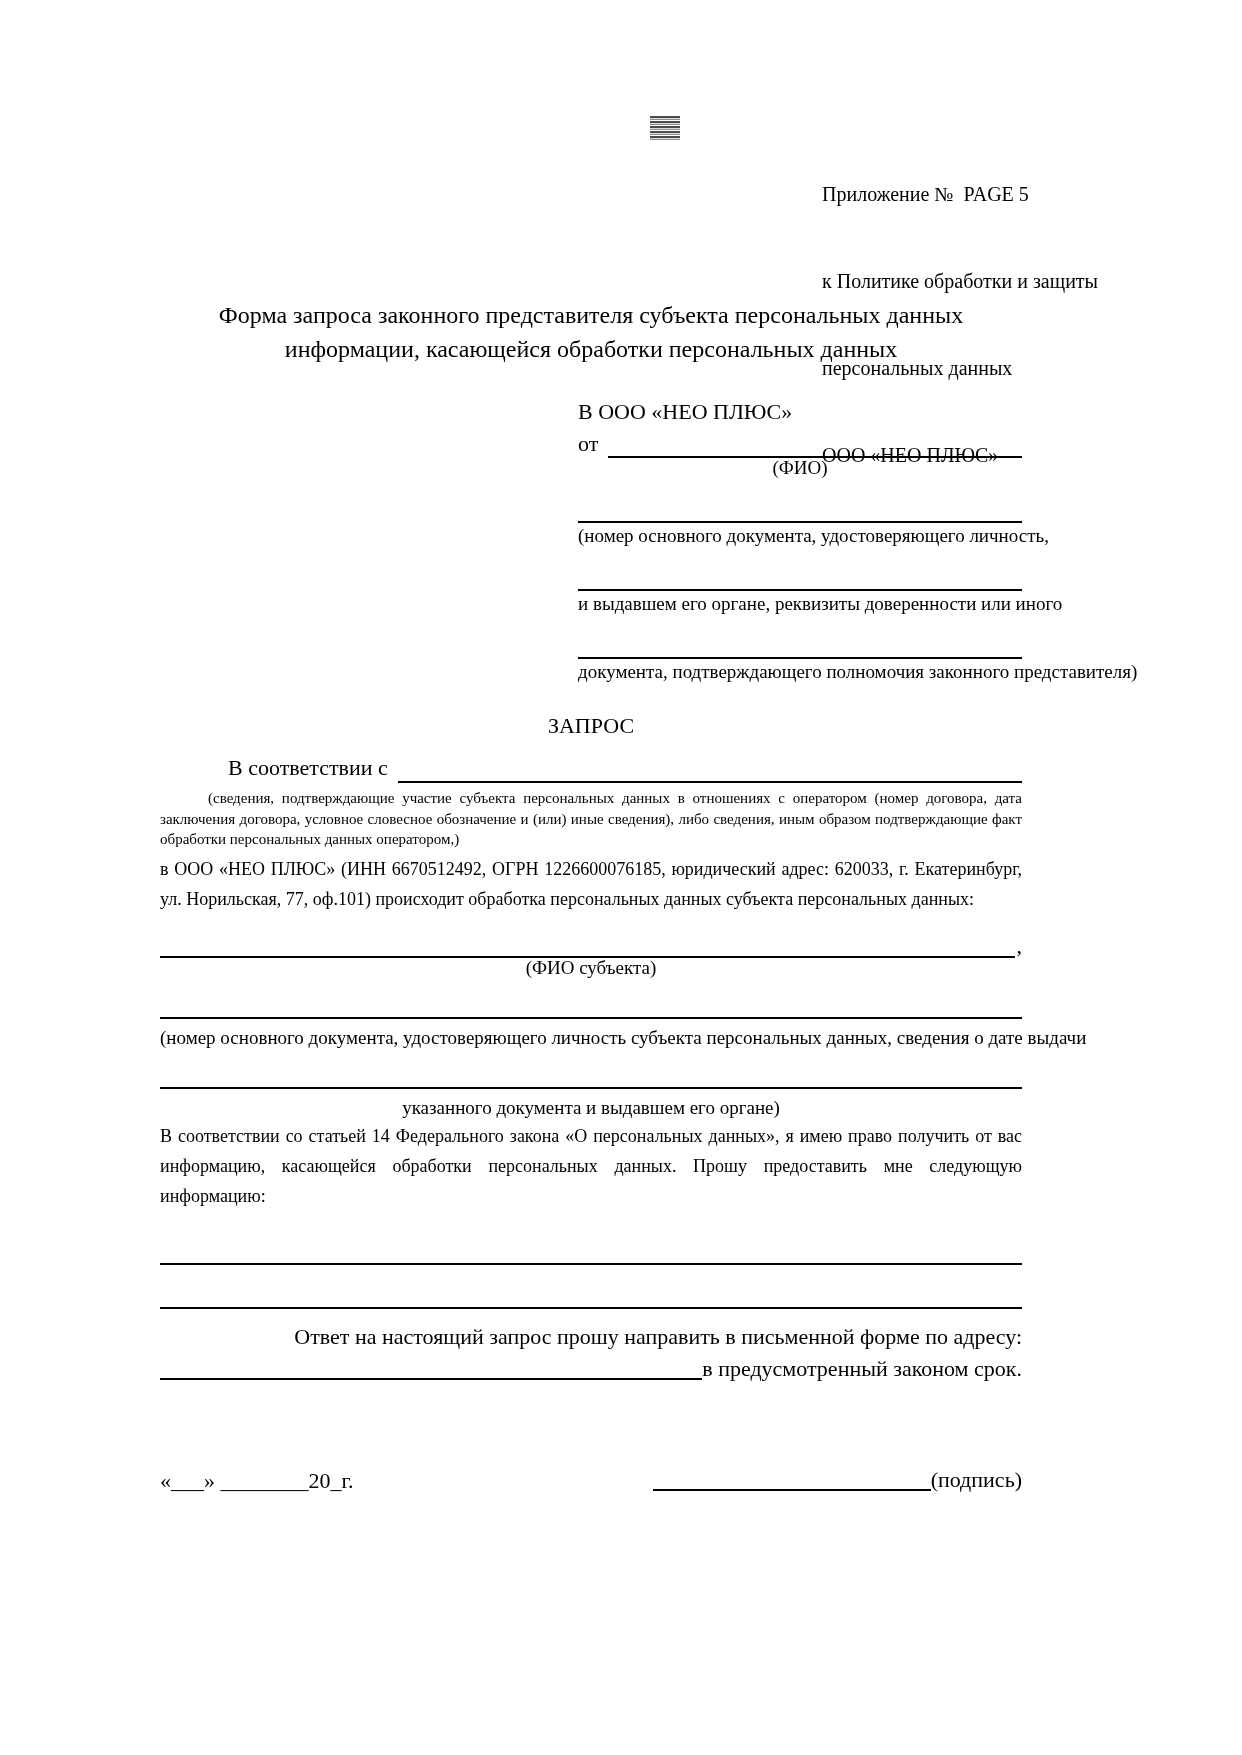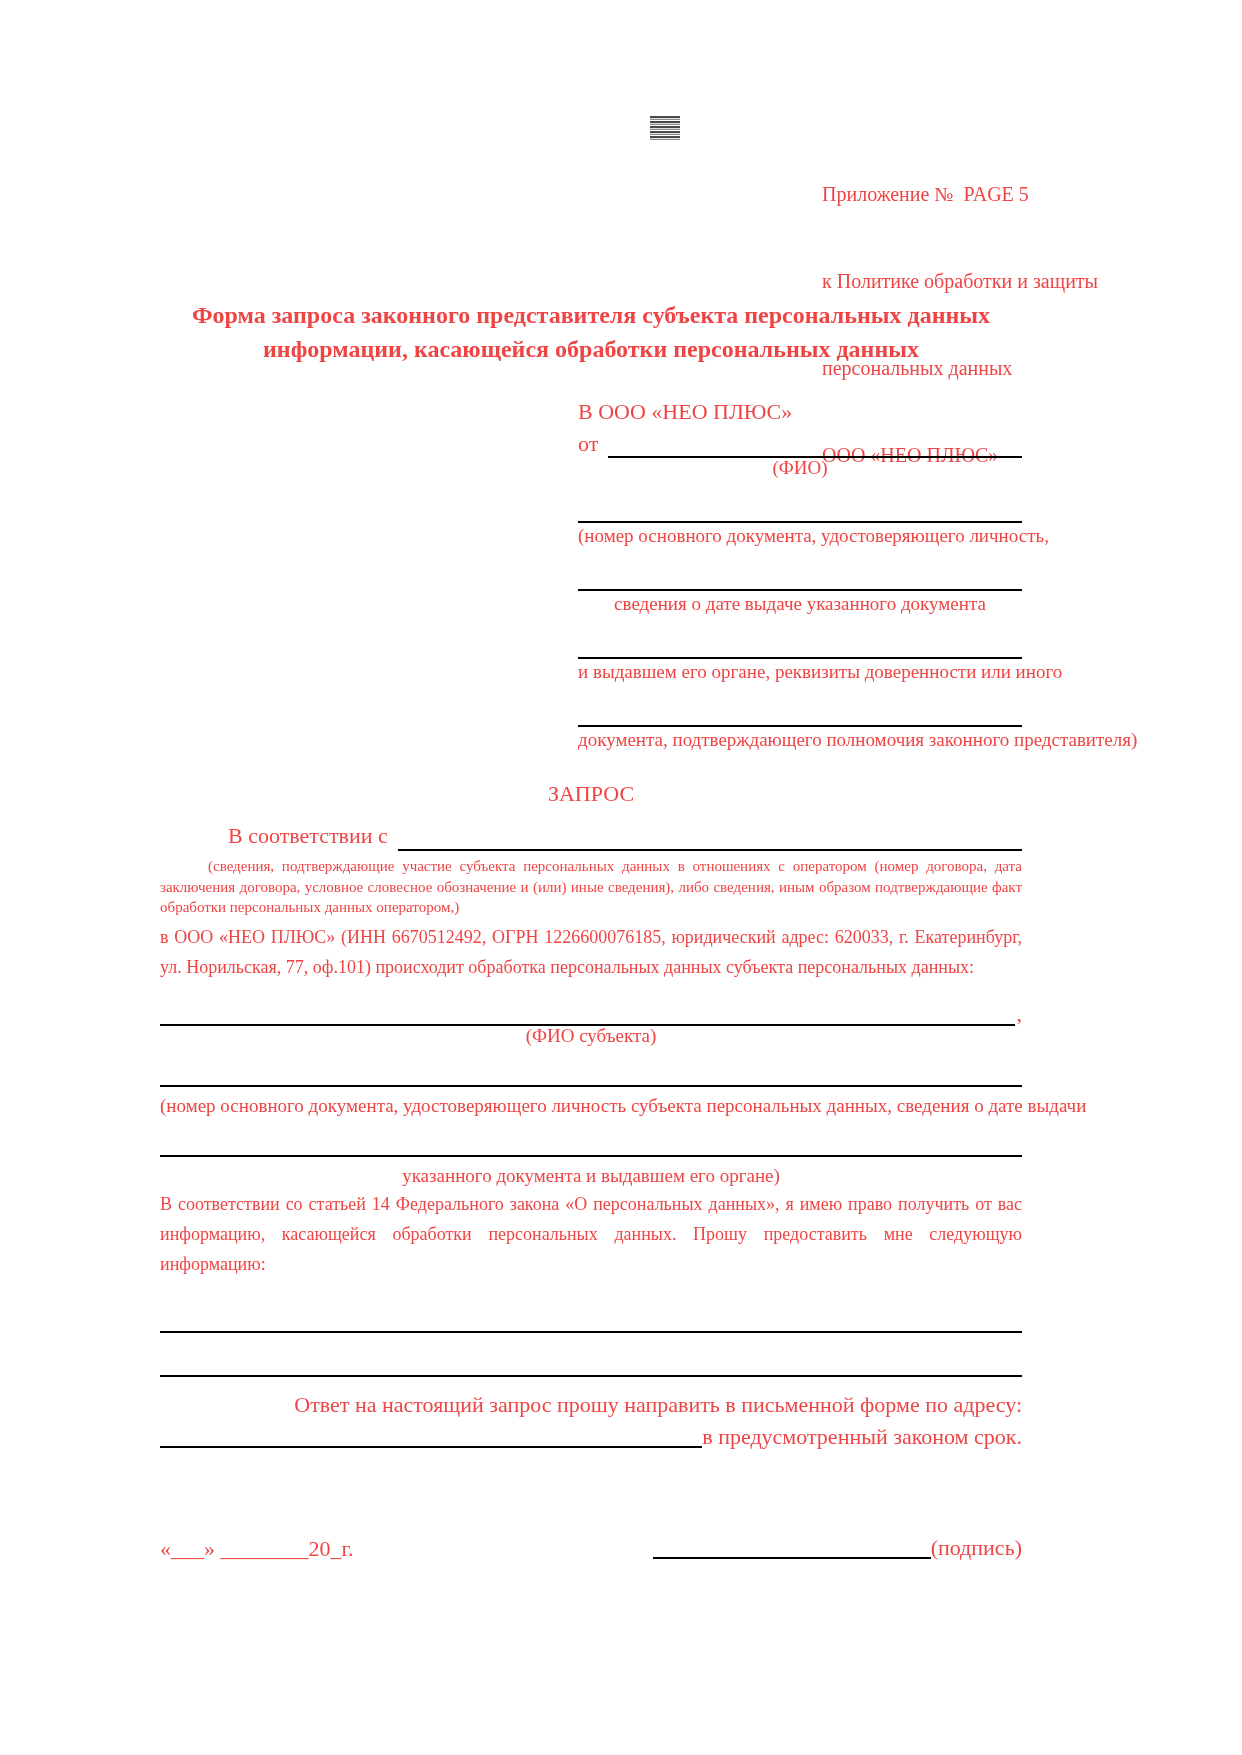--- a/index.html
+++ b/index.html
@@ -1,24 +1,24 @@
 <!DOCTYPE html>
 <html><head>
 <meta charset="utf-8">
 <style>
   html,body{margin:0;padding:0;background:#fff;}
   .page{position:relative;width:1242px;height:1755px;background:#ffffff;overflow:hidden;
-        font-family:"Liberation Serif","DejaVu Serif",serif;color:#ef4444;}
+        font-family:"Liberation Serif","DejaVu Serif",serif;color:#000000;}
   
   .obj-icon{position:absolute;left:650px;top:116px;width:30px;height:25px;
         background:repeating-linear-gradient(180deg,#4a4a4a 0px,#4a4a4a 2px,#dcdcdc 2px,#dcdcdc 3px,
                    #8c8c8c 3px,#8c8c8c 4px,#ffffff 4px,#ffffff 5px);}
   .header-block{position:absolute;left:822px;top:122px;font-size:20px;line-height:29px;white-space:pre;}
   .doc{position:absolute;left:160px;top:0;width:862px;}
-  .title{margin-top:298px;text-align:center;font-weight:bold;font-size:24px;line-height:34px;}
+  .title{margin-top:298px;text-align:center;font-weight:normal;font-size:24px;line-height:34px;}
   .recipient{margin-left:418px;width:444px;margin-top:32px;font-size:22px;line-height:28px;}
   .ul{border-bottom:2px solid #000;}
   .from-row{display:flex;align-items:flex-end;margin-top:4px;}
   .from-row .lbl{padding-right:10px;}
   .from-row .ul{flex:1;height:26px;}
   .cap{text-align:center;font-size:19px;line-height:19px;white-space:nowrap;}
   .fgroup{margin-top:12px;}
   .fgroup .ul{height:32px;}
   .fgroup .cap{margin-top:3px;}
   .heading{text-align:center;font-size:22px;margin-top:30px;line-height:30px;}
@@ -69,24 +69,20 @@
         <div class="ul"></div>
       </div>
       <div class="cap">(ФИО)</div>
 
       <div class="fgroup">
         <div class="ul"></div>
         <div class="cap">(номер основного документа, удостоверяющего личность,</div>
       </div>
       <div class="fgroup">
         <div class="ul"></div>
-        <div class="cap">сведения о дате выдаче указанного документа</div>
-      </div>
-      <div class="fgroup">
-        <div class="ul"></div>
         <div class="cap">и выдавшем его органе, реквизиты доверенности или иного</div>
       </div>
       <div class="fgroup">
         <div class="ul"></div>
         <div class="cap">документа, подтверждающего полномочия законного представителя)</div>
       </div>
     </div>
 
     <div class="heading">ЗАПРОС</div>
 

